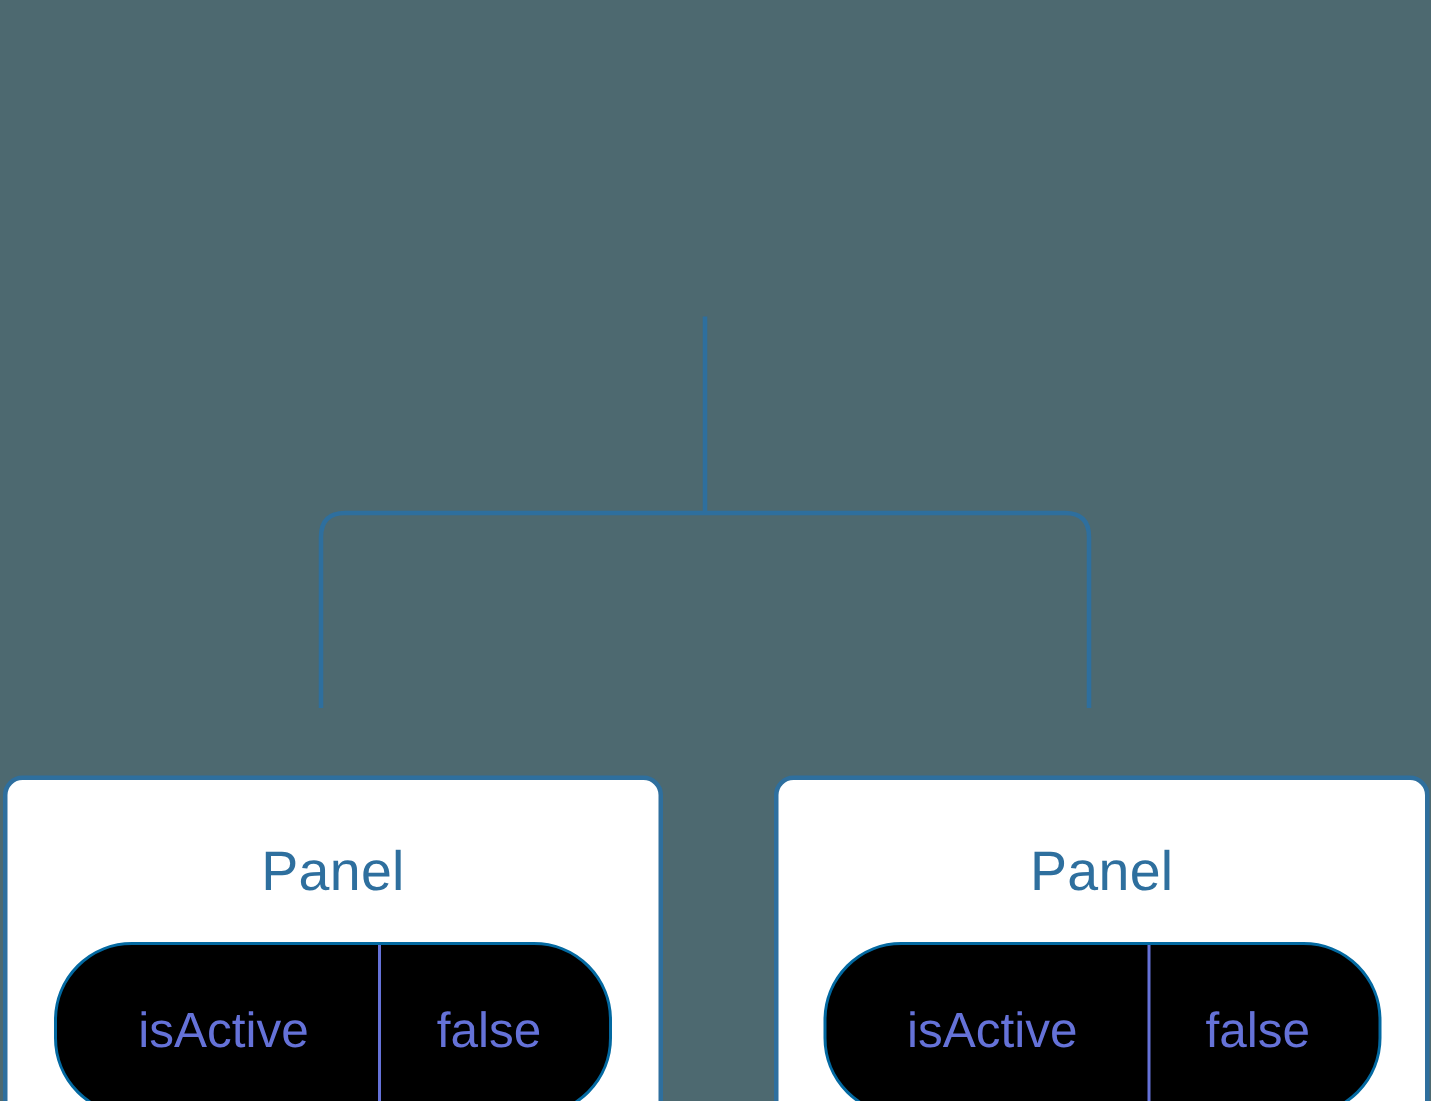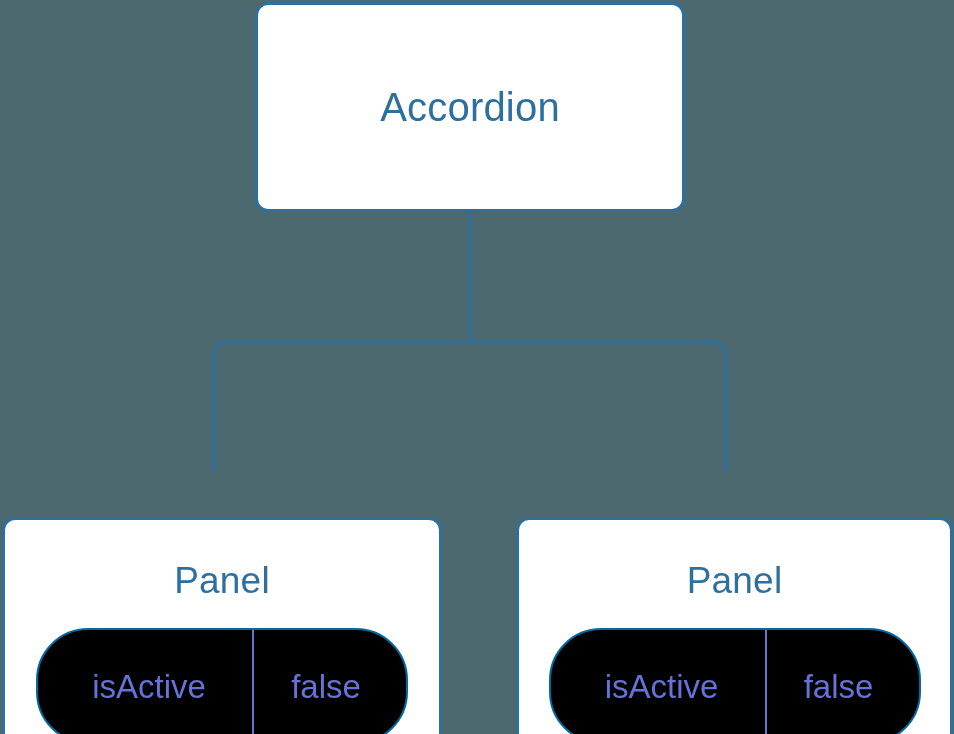--- a/index.html
+++ b/index.html
@@ -127,23 +127,20 @@
 <body>
 
 <div id="stage">
 
   <svg id="connectors" viewBox="0 0 954 734" width="954" height="734" xmlns="http://www.w3.org/2000/svg">
     <path fill="none" stroke="#2e6f9e" stroke-width="3" stroke-linecap="butt" d="M 470 211 L 470 342"></path>
     <path fill="none" stroke="#2e6f9e" stroke-width="3" stroke-linecap="butt" d="M 470 342 L 230 342 Q 214 342 214 358 L 214 472"></path>
     <path fill="none" stroke="#2e6f9e" stroke-width="3" stroke-linecap="butt" d="M 470 342 L 710 342 Q 726 342 726 358 L 726 472"></path>
   </svg>
 
-  <div class="node node-root">
-    <span class="node-title">Accordion</span>
-  </div>
 
   <div class="node node-child node-child-left">
     <span class="node-title">Panel</span>
     <div class="state-pill">
       <span class="pill-cell pill-key">isActive</span>
       <span class="pill-cell pill-value">false</span>
     </div>
   </div>
 
   <div class="node node-child node-child-right">

